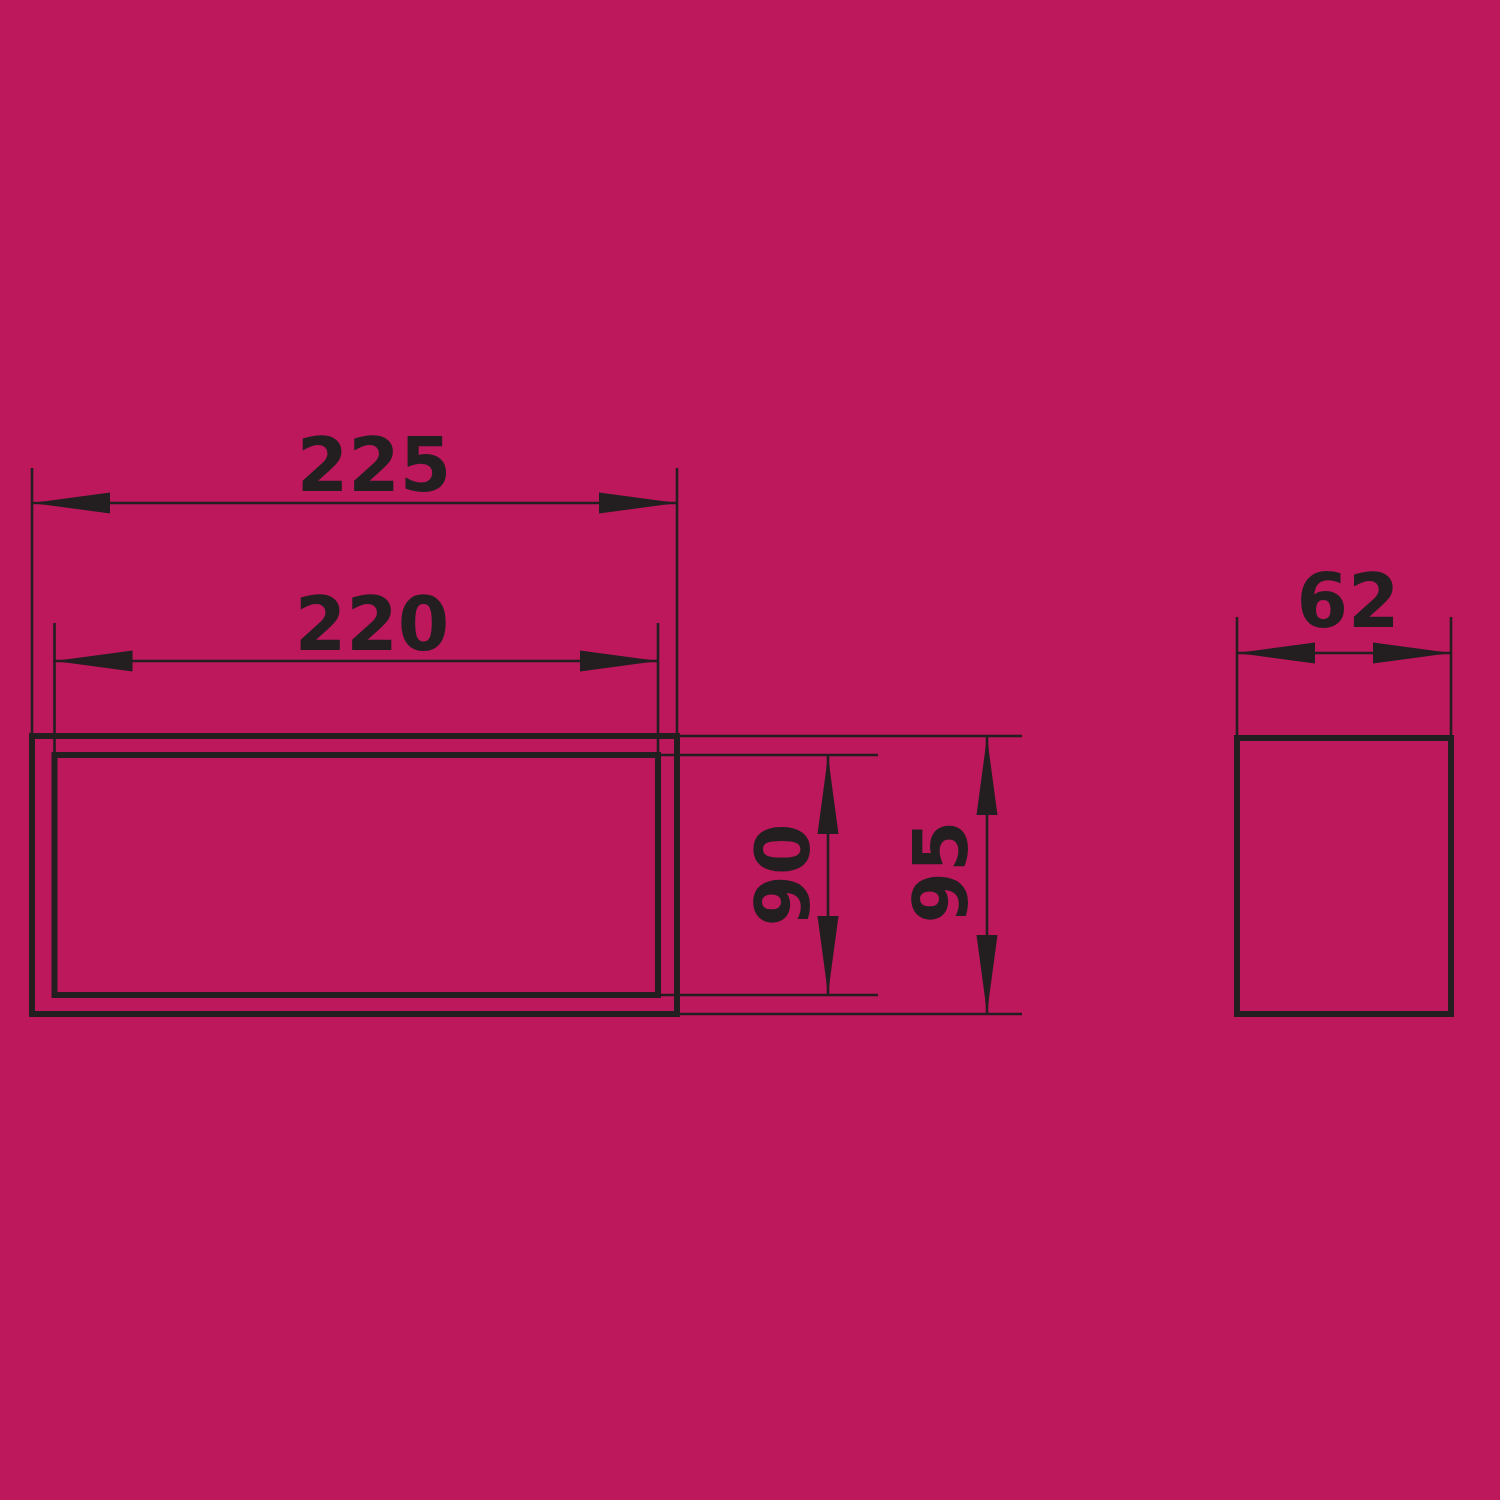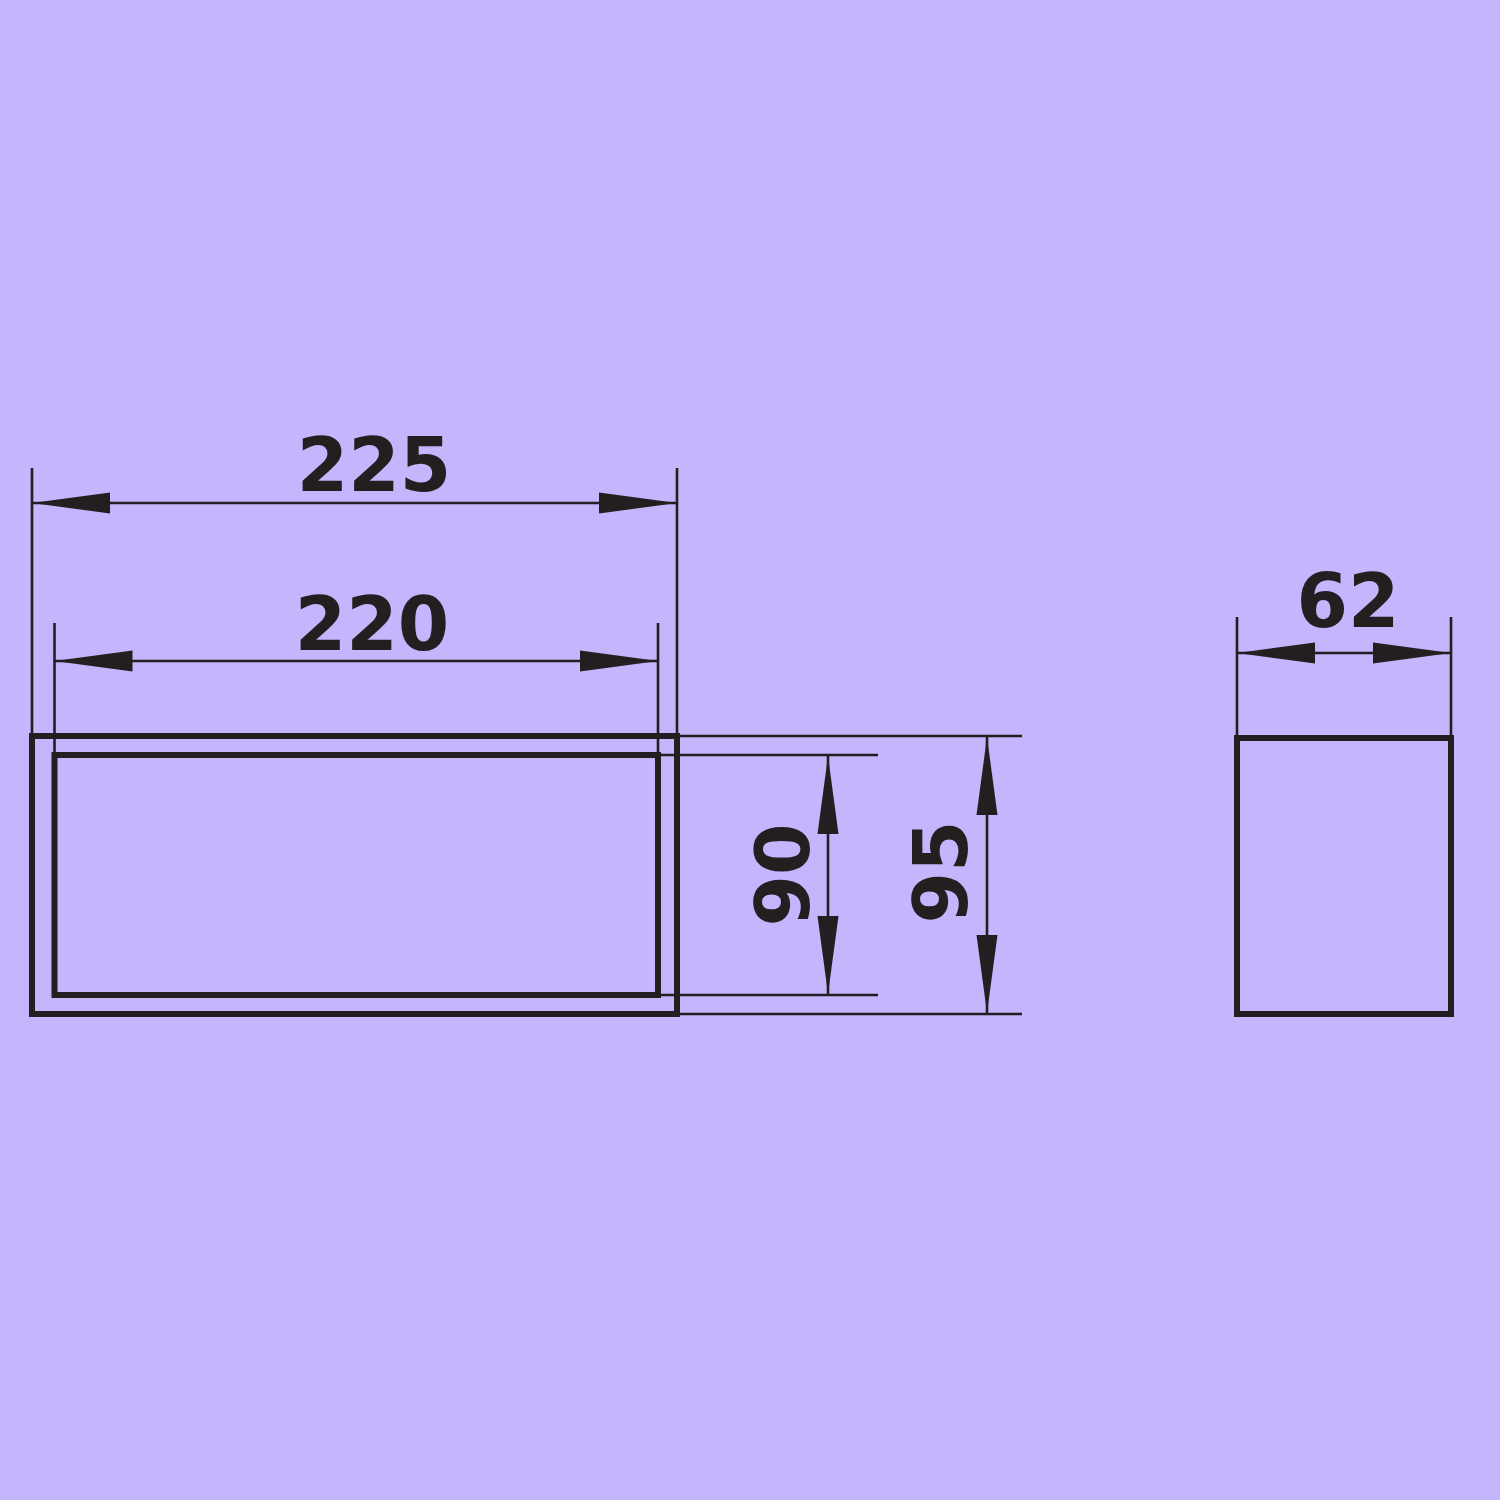--- a/index.html
+++ b/index.html
@@ -1,20 +1,20 @@
 <!DOCTYPE html>
 <html><head>
 <meta charset="utf-8">
 <style>
   html, body { margin: 0; padding: 0; background: #ffffff; }
   .stage {
     position: relative;
     width: 1500px;
     height: 1500px;
-    background: #c4b5fd;
+    background: #be185d;
     overflow: hidden;
   }
   svg { display: block; width: 1500px; height: 1500px; }
   .thick { stroke: #231f20; stroke-width: 6; fill: none; }
   .thin  { stroke: #231f20; stroke-width: 2.6; fill: none; }
   .arr   { fill: #231f20; stroke: none; }
   .dim-label {
     font-family: "DejaVu Sans", "Liberation Sans", sans-serif;
     font-weight: bold;
     font-size: 74px;

